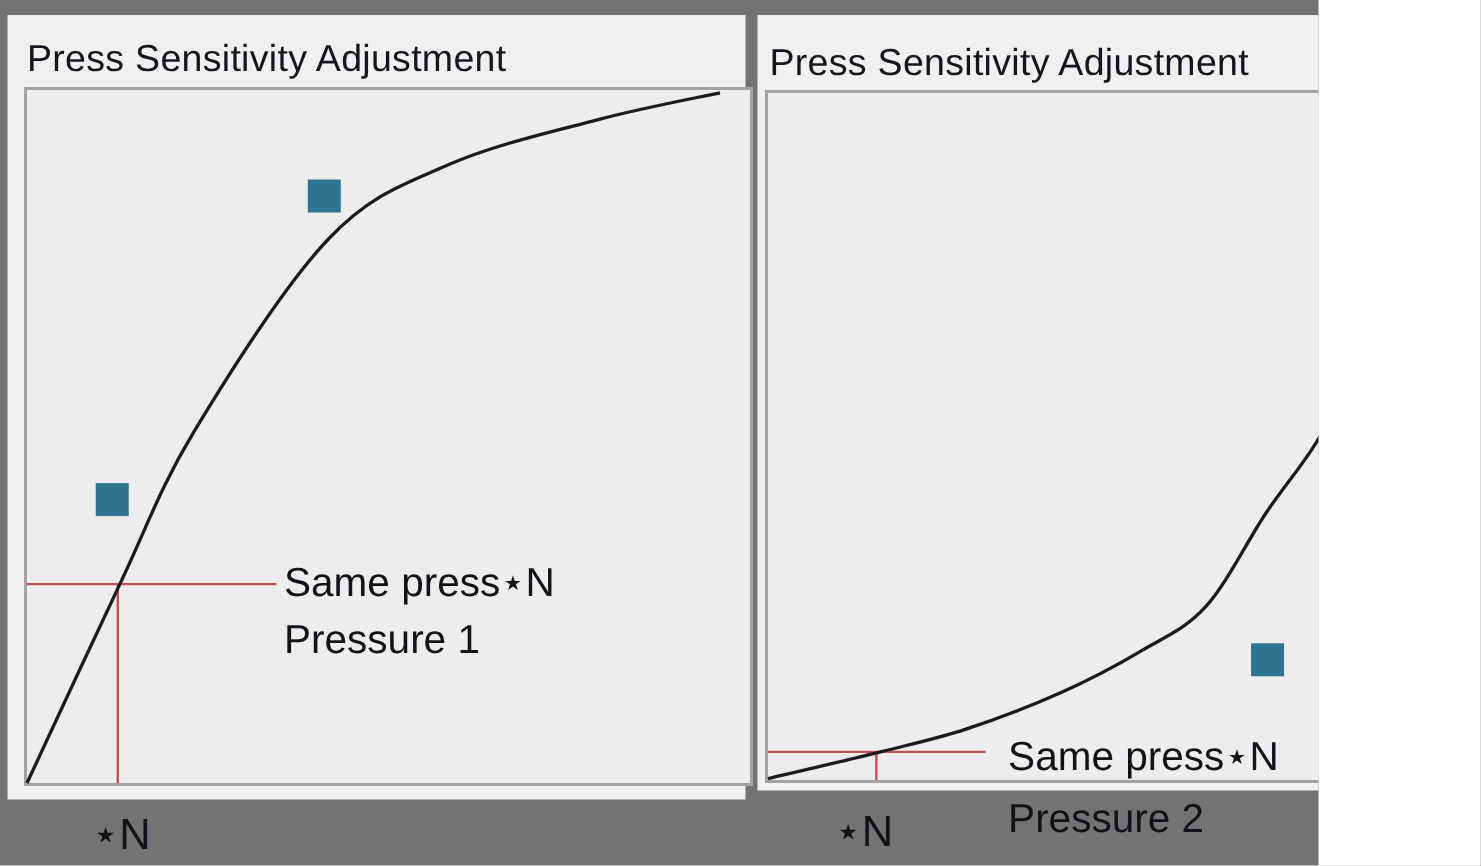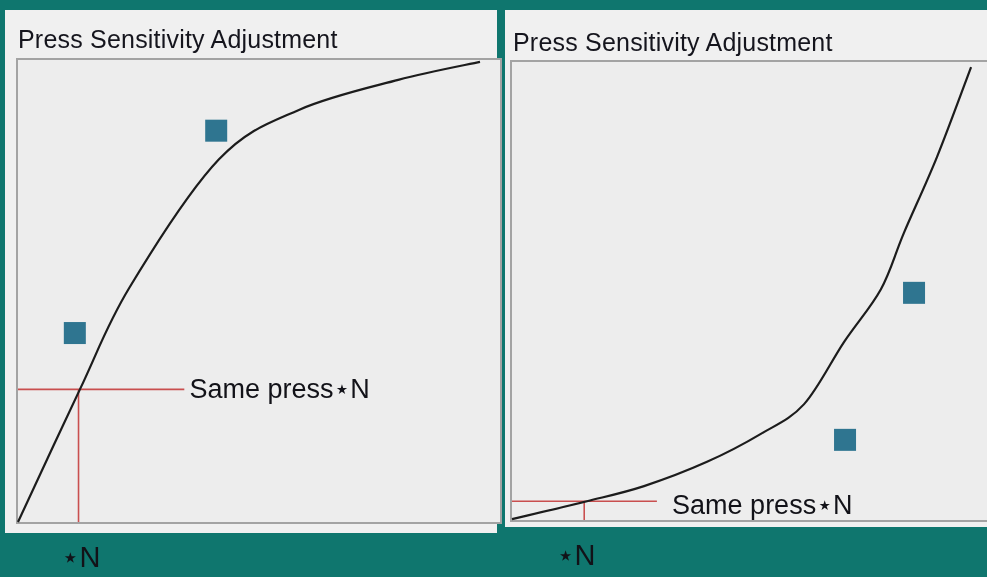--- a/index.html
+++ b/index.html
@@ -1,18 +1,18 @@
 <!DOCTYPE html>
 <html><head>
 <meta charset="utf-8">
 <style>
   html,body{margin:0;padding:0;background:#ffffff;}
   .stage{
-    position:relative;width:987px;height:577px;overflow:hidden;
-    background:#0f766e;
+    position:relative;width:879px;height:577px;overflow:hidden;
+    background:#737373;
     font-family:"Liberation Sans","DejaVu Sans",sans-serif;
     color:#17171f;
   }
   .card{position:absolute;background:#f0f0f0;}
   .card.p1{left:5px;top:10px;width:492px;height:523px;}
   .card.p2{left:505px;top:10px;width:482px;height:517px;}
   .title{
     position:absolute;font-size:25px;font-weight:500;letter-spacing:.2px;
     color:#15151d;white-space:nowrap;
   }
@@ -48,28 +48,30 @@
 
   <div class="chartbox c1" id="chart-0">
       <svg width="462" height="462">
         <line x1="0" y1="329.40600000000006" x2="166.32" y2="329.40600000000006" stroke="#c94f4f" stroke-width="1.6"></line>
         <line x1="60.522000000000006" y1="329.40600000000006" x2="60.522000000000006" y2="462" stroke="#c94f4f" stroke-width="1.6"></line>
         <path d="M0,462C10.318,439.901 43.351,368.44500000000005 61.908,329.40600000000006C80.465,290.3670000000001 88.16499999999999,266.112 111.342,227.766C134.519,189.42 172.71099999999998,128.975 200.97,99.32999999999998C229.229,69.68499999999999 251.02,63.139999999999986 280.896,49.895999999999994C310.772,36.652 350.04200000000003,27.874000000000017 380.226,19.866000000000017C410.40999999999997,11.858000000000018 448.371,4.851000000000004 462,1.8480000000000016" fill="none" stroke="#1c1c1c" stroke-width="2.2"></path>
         <rect x="45.826" y="262.042" width="22" height="22" fill="#2f7590"></rect>
         <rect x="187.198" y="59.68600000000001" width="22" height="22" fill="#2f7590"></rect>
       </svg>
     <div class="ann" style="left: 171.402px; top: 329.406px;">Same press⋆N</div>
+    <div class="ann" style="left: 171.402px; top: 367.29px;">Pressure 1</div>
     <div class="xtick" style="left: 62.832px;">⋆N</div>
   </div>
 
   <div class="chartbox c2" id="chart-1">
       <svg width="460" height="458">
         <line x1="0" y1="439.222" x2="144.9" y2="439.222" stroke="#c94f4f" stroke-width="1.6"></line>
         <line x1="72.22" y1="439.222" x2="72.22" y2="458" stroke="#c94f4f" stroke-width="1.6"></line>
         <path d="M0,457.084C12.496666666666668,454.10699999999997 52.976666666666674,444.71799999999996 74.98,439.222C96.98333333333333,433.726 112.00999999999999,430.67266666666666 132.01999999999998,424.108C152.02999999999997,417.54333333333335 175.56666666666666,408.536 195.04,399.834C214.51333333333332,391.132 232.68333333333334,381.514 248.86,371.896C265.0366666666667,362.278 278.22333333333336,357.469 292.1,342.126C305.9766666666667,326.78299999999996 319.31666666666666,298.9976666666667 332.12,279.838C344.92333333333335,260.67833333333334 358.9533333333334,245.33533333333335 368.92,227.168C378.88666666666666,209.00066666666666 382.56666666666666,192.89433333333335 391.92,170.834C401.27333333333337,148.77366666666666 413.8466666666667,122.43866666666665 425.04,94.80599999999998C436.23333333333335,67.17333333333332 453.40666666666664,19.999333333333333 459.08,5.038000000000005" fill="none" stroke="#1c1c1c" stroke-width="2.2"></path>
         <rect x="391.04" y="219.832" width="22" height="22" fill="#2f7590"></rect>
         <rect x="322.03999999999996" y="366.84999999999997" width="22" height="22" fill="#2f7590"></rect>
       </svg>
     <div class="ann" style="left: 160.08px; top: 442.886px;">Same press⋆N</div>
+    <div class="ann" style="left: 160.08px; top: 484.106px;">Pressure 2</div>
     <div class="xtick" style="left: 63.94px;">⋆N</div>
   </div>
 
 </div>
 
 </body></html>

